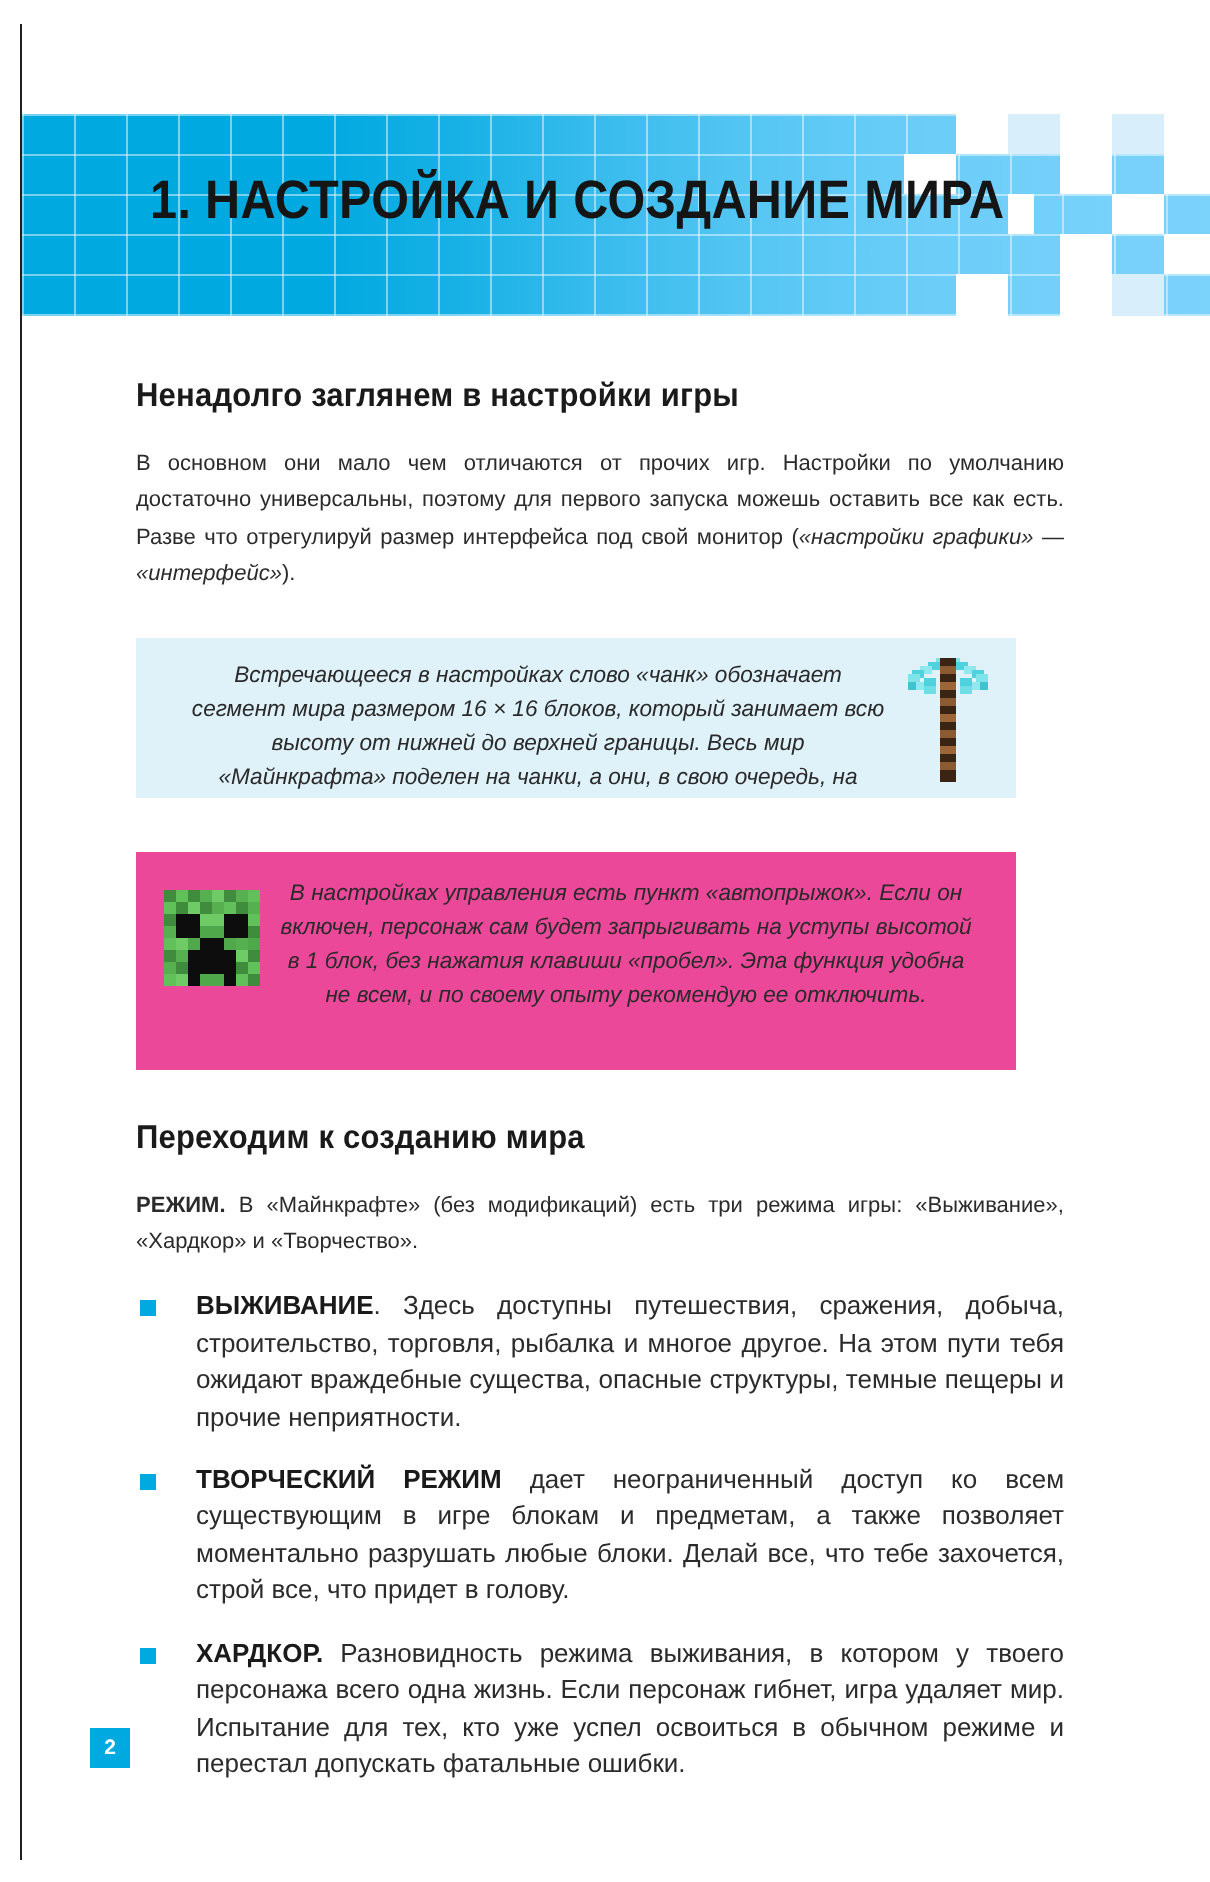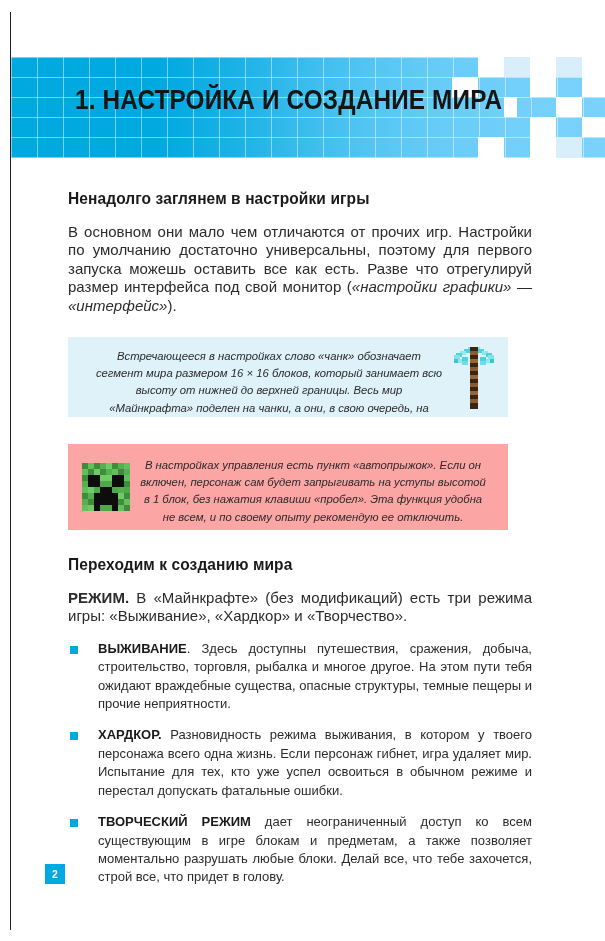--- a/index.html
+++ b/index.html
@@ -99,21 +99,21 @@
     font-weight: 700;
     color: #1a1a1a;
     letter-spacing: .1px;
     transform: scaleX(.94);
     transform-origin: left center;
     white-space: nowrap;
   }
 
   p.body-text {
     margin: 0;
-    font-size: 15px;
+    font-size: 11px;
     line-height: 18.4px;
     text-align: justify;
     color: #2b2b2b;
     letter-spacing: .01px;
   }
   p.body-text em { font-style: italic; }
   p.body-text b  { font-weight: 700; }
 
   
   .callout {
@@ -133,22 +133,22 @@
   .callout-chunk {
     margin-top: 22px;
     width: 440px;
     height: 80px;
     background: #dff1f9;
     padding: 11px 64px 0 26px;
   }
   .callout-autojump {
     margin-top: 27px;
     width: 440px;
-    height: 86px;
-    background: #fca5a5;
+    height: 109px;
+    background: #ec4899;
     padding: 13px 22px 16px 72px;
   }
 
   
   .pickaxe-icon {
     position: absolute;
     right: 12px;
     top: 8px;
     width: 44px;
     height: 66px;
@@ -348,21 +348,21 @@
 
   <h2 class="section-heading" style="margin-top:25px;">Переходим к созданию мира</h2>
 
   <p class="body-text"><b>РЕЖИМ.</b><span> В «Майнкрафте» (без модификаций) есть три режима игры: «Выживание», «Хардкор» и «Творчество».</span></p>
 
   <ul class="mode-list">
     <li>
       <span class="bullet-square"></span><span class="mode-name">ВЫЖИВАНИЕ</span><span>. Здесь доступны путешествия, сражения, добыча, строительство, торговля, рыбалка и многое другое. На этом пути тебя ожидают враждебные существа, опасные структуры, темные пещеры и прочие неприятности.</span>
     </li>
     <li>
-      <span class="bullet-square"></span><span class="mode-name">ХАРДКОР.</span><span> Разновидность режима выживания, в котором у твоего персонажа всего одна жизнь. Если персонаж гибнет, игра удаляет мир. Испытание для тех, кто уже успел освоиться в обычном режиме и перестал допускать фатальные ошибки.</span>
+      <span class="bullet-square"></span><span class="mode-name">ТВОРЧЕСКИЙ РЕЖИМ</span><span> дает неограниченный доступ ко всем существующим в игре блокам и предметам, а также позволяет моментально разрушать любые блоки. Делай все, что тебе захочется, строй все, что придет в голову.</span>
     </li>
     <li>
-      <span class="bullet-square"></span><span class="mode-name">ТВОРЧЕСКИЙ РЕЖИМ</span><span> дает неограниченный доступ ко всем существующим в игре блокам и предметам, а также позволяет моментально разрушать любые блоки. Делай все, что тебе захочется, строй все, что придет в голову.</span>
+      <span class="bullet-square"></span><span class="mode-name">ХАРДКОР.</span><span> Разновидность режима выживания, в котором у твоего персонажа всего одна жизнь. Если персонаж гибнет, игра удаляет мир. Испытание для тех, кто уже успел освоиться в обычном режиме и перестал допускать фатальные ошибки.</span>
     </li>
   </ul>
 </div>
 
 <div class="page-number-badge">2</div>
 
 </body></html>

